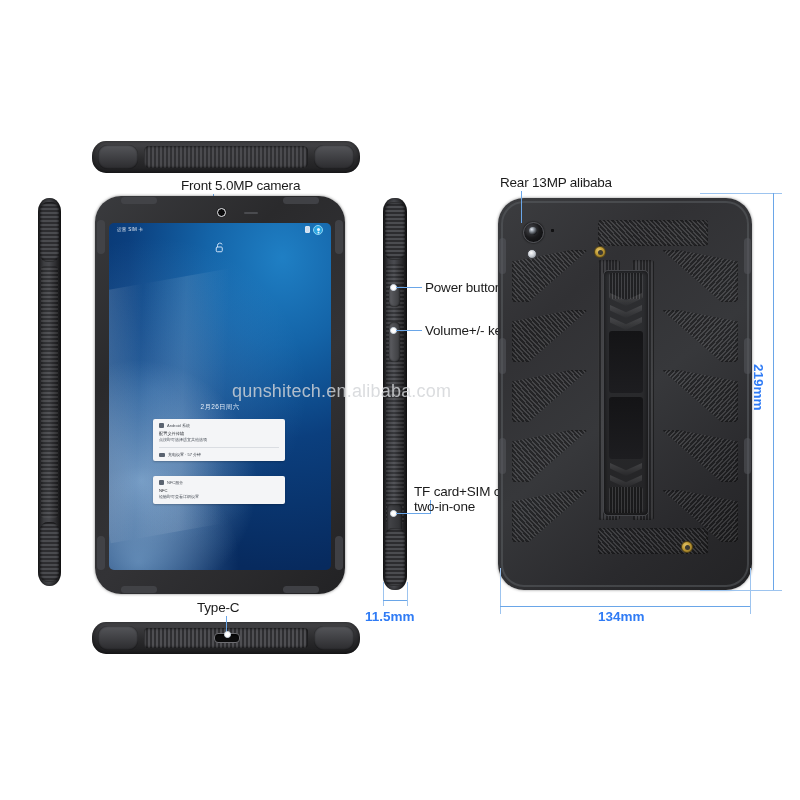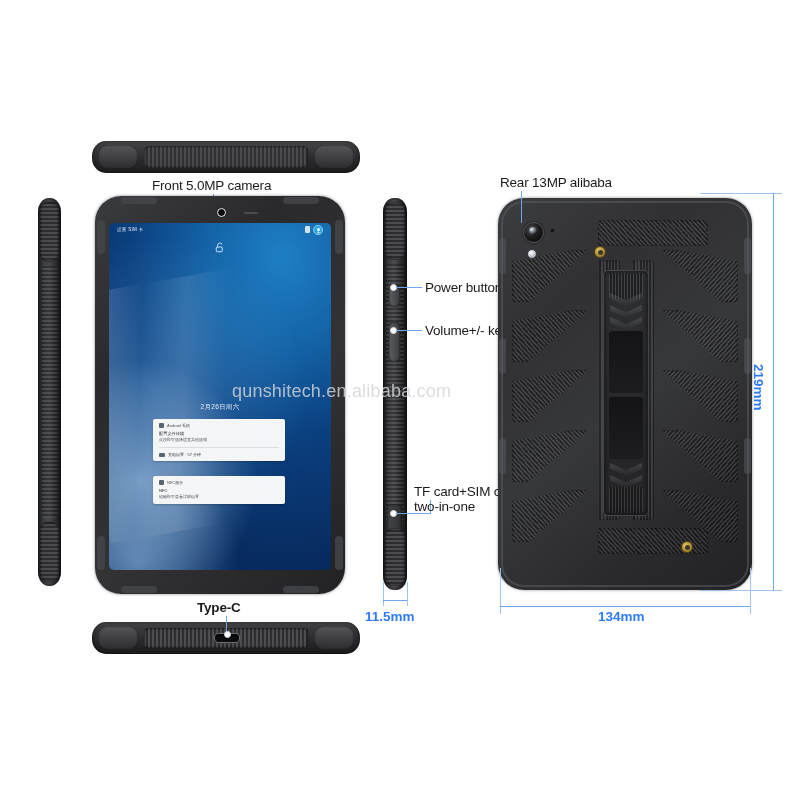--- a/index.html
+++ b/index.html
@@ -358,21 +358,21 @@
 <body>
 
 <div class="stage">
 
   <div class="shell" id="top-view">
     <div class="corner l knurl"></div>
     <div class="corner r knurl"></div>
     <div class="mid"></div>
   </div>
 
-  <div class="label" style="left:152px;top:178px;">Front 5.0MP camera</div>
+  <div class="label" style="left:181px;top:178px;">Front 5.0MP camera</div>
   <div class="leader v" style="left:213px;top:194px;height:30px;"></div>
 
   <div class="shell" id="front-view">
     <div class="bumper bmp-tl"></div>
     <div class="bumper bmp-bl"></div>
     <div class="bumper bmp-tr"></div>
     <div class="bumper bmp-br"></div>
     <div class="bumper bmp-top-l"></div>
     <div class="bumper bmp-top-r"></div>
     <div class="bumper bmp-bot-l"></div>
@@ -523,21 +523,21 @@
   <div class="label" style="left:500px;top:175px;">Rear 13MP alibaba</div>
   <div class="leader v" style="left:521px;top:191px;height:32px;"></div>
 
   <div class="shell" id="bottom-view">
     <div class="corner l knurl"></div>
     <div class="corner r knurl"></div>
     <div class="mid"></div>
     <div id="usb-port"></div>
   </div>
 
-  <div class="label" style="left:197px;top:600px;font-weight:bold;">Type-C</div>
+  <div class="label" style="left:197px;top:600px;">Type-C</div>
   <div class="leader v" style="left:226px;top:616px;height:18px;"></div>
   <div class="dot" style="left:224px;top:631px;"></div>
 
   <div class="dim-line h" style="left:700px;top:193px;width:82px;"></div>
   <div class="dim-line h" style="left:700px;top:590px;width:82px;"></div>
   <div class="dim-line v" style="left:773px;top:193px;height:397px;background:#6aa6e8;"></div>
   <div class="dim-label vert" style="left:766px;top:364px;">219mm</div>
 
   <div class="dim-line v" style="left:500px;top:568px;height:46px;"></div>
   <div class="dim-line v" style="left:750px;top:568px;height:46px;"></div>

